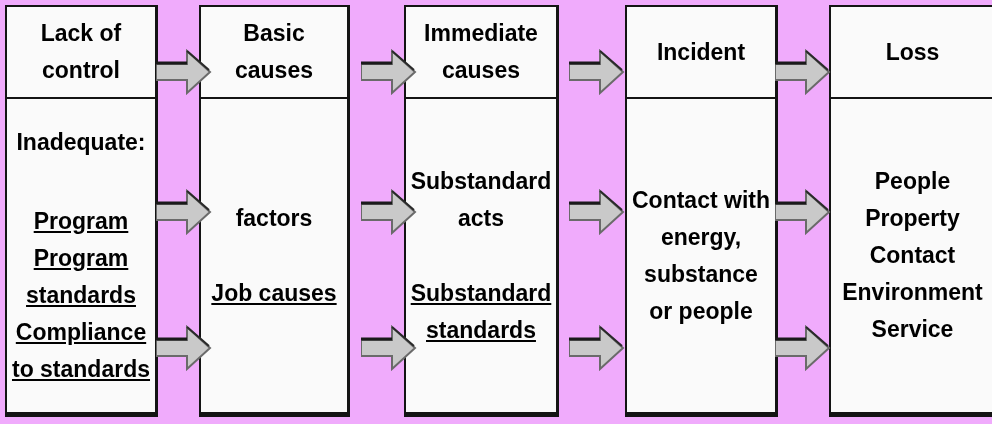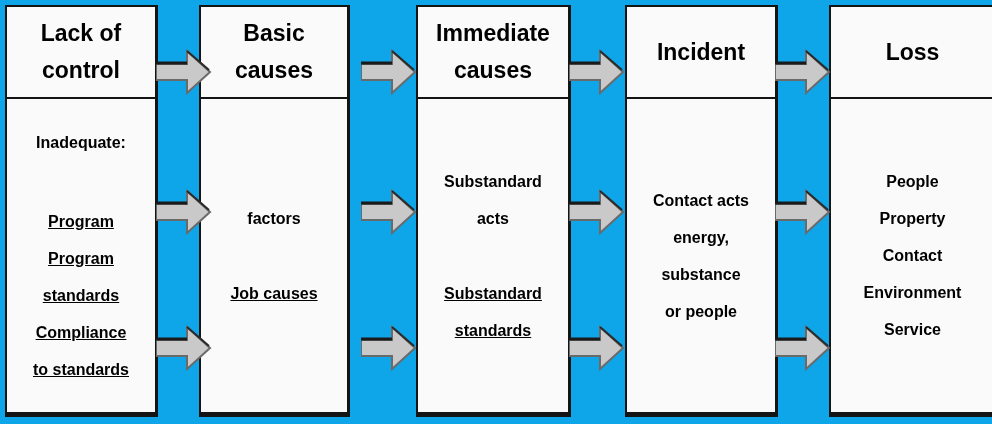--- a/index.html
+++ b/index.html
@@ -1,20 +1,20 @@
 <!DOCTYPE html>
 <html><head>
 <meta charset="utf-8">
 <style>
   html, body { margin: 0; padding: 0; background: #ffffff; }
   .canvas {
     position: relative;
     width: 992px;
     height: 424px;
-    background: #0ea5e9;
+    background: #f0abfc;
     font-family: "Liberation Sans", "DejaVu Sans", sans-serif;
     font-weight: 700;
     color: #000000;
     overflow: hidden;
   }
   .column {
     position: absolute;
     top: 5px;
     height: 412px;
     box-sizing: border-box;
@@ -35,21 +35,21 @@
     text-align: center;
     font-size: 23px;
   }
   .col-body {
     flex: 1 1 auto;
     display: flex;
     flex-direction: column;
     align-items: center;
     justify-content: center;
     text-align: center;
-    font-size: 16px;
+    font-size: 23px;
   }
   .line { line-height: 37px; white-space: nowrap; }
   .group + .group { margin-top: 38px; text-decoration: underline; }
   .group.gap-xl { margin-top: 42px; }
   .arrow {
     position: absolute;
     width: 56px;
     height: 46px;
     z-index: 3;
   }
@@ -87,21 +87,21 @@
     <div class="col-body">
       <div class="group">
           <div class="line">factors</div>
         </div>
       <div class="group">
           <div class="line">Job causes</div>
         </div>
     </div>
   </div>
 
-  <div class="column" style="left:416px;width:155px">
+  <div class="column" style="left:404px;width:155px">
     <div class="col-header">
         <div class="line">Immediate</div>
         <div class="line">causes</div>
       </div>
     <div class="col-body">
       <div class="group">
           <div class="line">Substandard</div>
           <div class="line">acts</div>
         </div>
       <div class="group">
@@ -110,21 +110,21 @@
         </div>
     </div>
   </div>
 
   <div class="column" style="left:625px;width:153px">
     <div class="col-header">
         <div class="line">Incident</div>
       </div>
     <div class="col-body">
       <div class="group">
-          <div class="line">Contact acts</div>
+          <div class="line">Contact with</div>
           <div class="line">energy,</div>
           <div class="line">substance</div>
           <div class="line">or people</div>
         </div>
     </div>
   </div>
 
   <div class="column" style="left:829px;width:168px">
     <div class="col-header">
         <div class="line">Loss</div>

